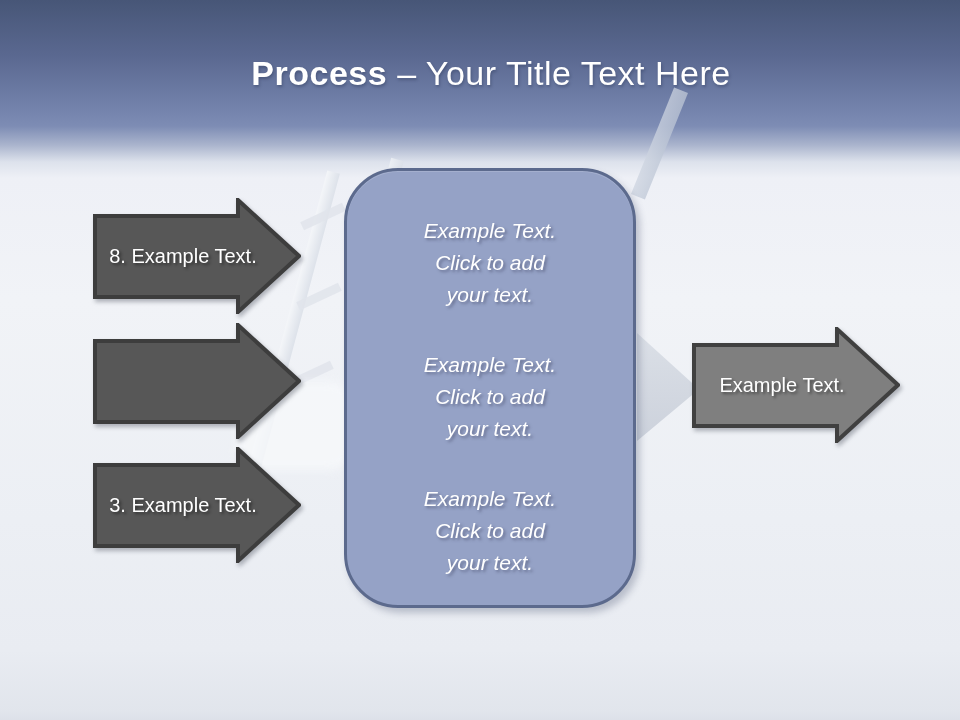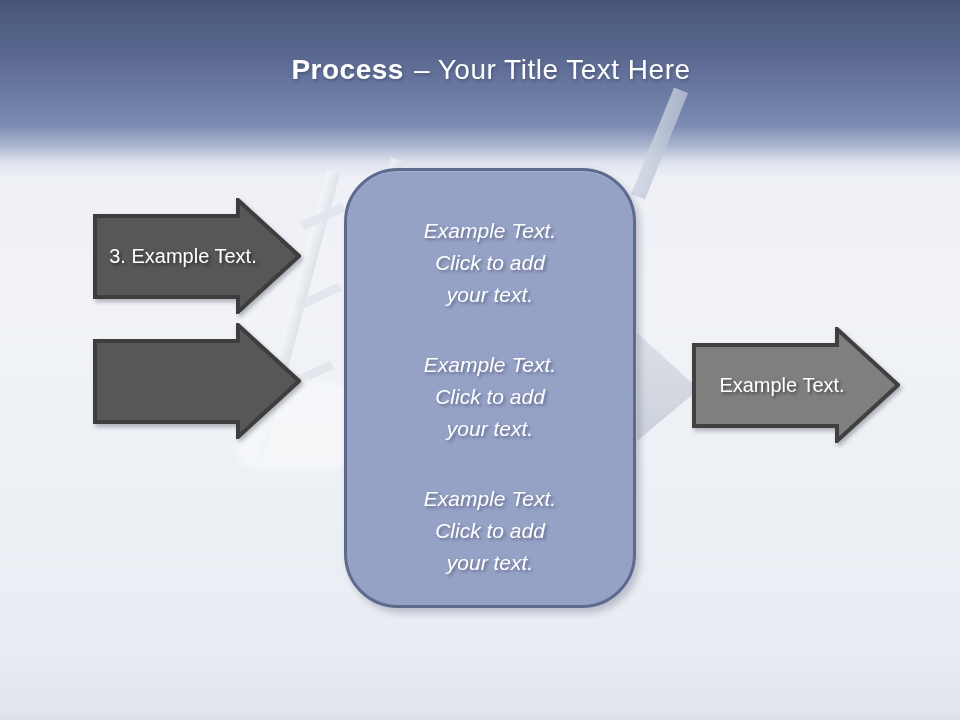--- a/index.html
+++ b/index.html
@@ -8,21 +8,21 @@
     position:relative;width:960px;height:720px;overflow:hidden;
     background:linear-gradient(180deg,
       #475677 0px,#5a6890 55px,#6f7ea7 100px,#7d8cb4 126px,
       #aab4cd 145px,#dde2ec 162px,#eef0f6 178px,#f1f3f7 300px,
       #ecEFf4 520px,#e9ecf2 650px,#e1e5ec 712px,#dde1e9 720px);
   }
   
   .title{
     position:absolute;top:54px;left:0;width:100%;margin:0;padding-left:22px;
     box-sizing:border-box;text-align:center;color:#ffffff;
-    font-size:28px;font-weight:400;letter-spacing:.5px;
+    font-size:34px;font-weight:400;letter-spacing:.5px;
     text-shadow:1px 2px 3px rgba(30,40,70,.35);
   }
   .title-bold{font-weight:700;}
   .title-rest{margin-left:10px;}
   
   .ghost{position:absolute;z-index:1;}
   .ghost-top-bar{left:652px;top:86px;width:15px;height:115px;transform:rotate(22deg);
     background:linear-gradient(90deg,#cdd4e0,#bec7d6);opacity:.75;}
   .ghost-rail{left:288px;top:167px;width:13px;height:302px;transform:rotate(15deg);
     background:linear-gradient(90deg,#f4f6f9,#dce1e9);opacity:.95;}
@@ -80,29 +80,35 @@
   <div class="ghost ghost-rung ghost-rung-3"></div>
   <div class="ghost ghost-wedge"></div>
   <div class="ghost ghost-blob"></div>
 
   <h1 class="title"><span class="title-bold">Process</span><span class="title-rest">– Your Title Text Here</span></h1>
 
   <div class="arrow arrow-1">
     <svg width="208" height="116" viewBox="0 0 208 116">
       <polygon class="poly-dark" points="2,18 145,18 145,2 206,58 145,114 145,99 2,99"></polygon>
     </svg>
-    <span class="arrow-label">3. Example Text.</span>
+    <span class="arrow-label">8. Example Text.</span>
   </div>
 
   <div class="arrow arrow-2">
     <svg width="208" height="116" viewBox="0 0 208 116">
       <polygon class="poly-dark" points="2,18 145,18 145,2 206,58 145,114 145,99 2,99"></polygon>
     </svg>
   </div>
 
+  <div class="arrow arrow-3">
+    <svg width="208" height="116" viewBox="0 0 208 116">
+      <polygon class="poly-dark" points="2,18 145,18 145,2 206,58 145,114 145,99 2,99"></polygon>
+    </svg>
+    <span class="arrow-label">3. Example Text.</span>
+  </div>
 
   <div class="center-box">
     <div class="center-box-content">
       <p>Example Text.
 Click  to add
 your text.</p>
       <p>Example Text.
 Click  to add
 your text.</p>
       <p>Example Text.

